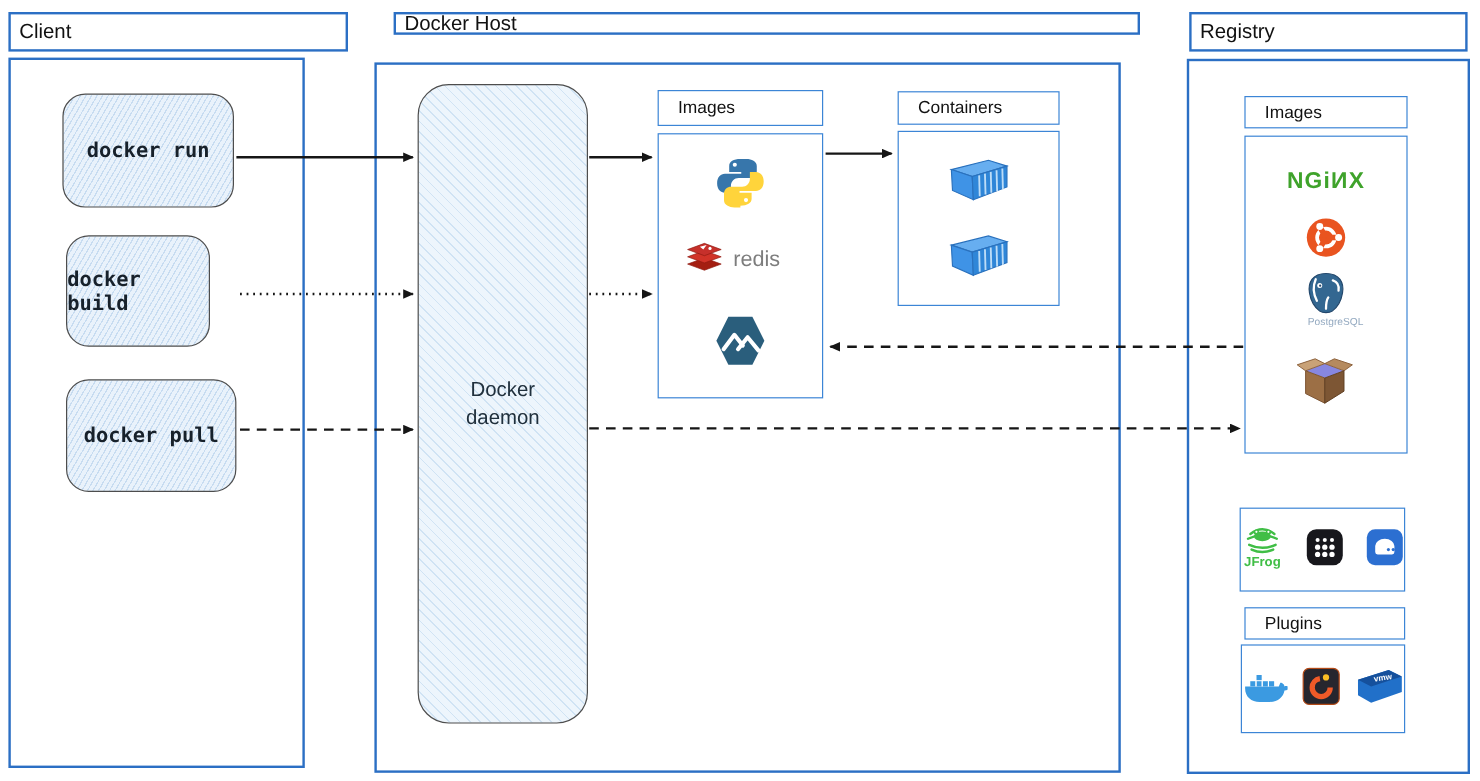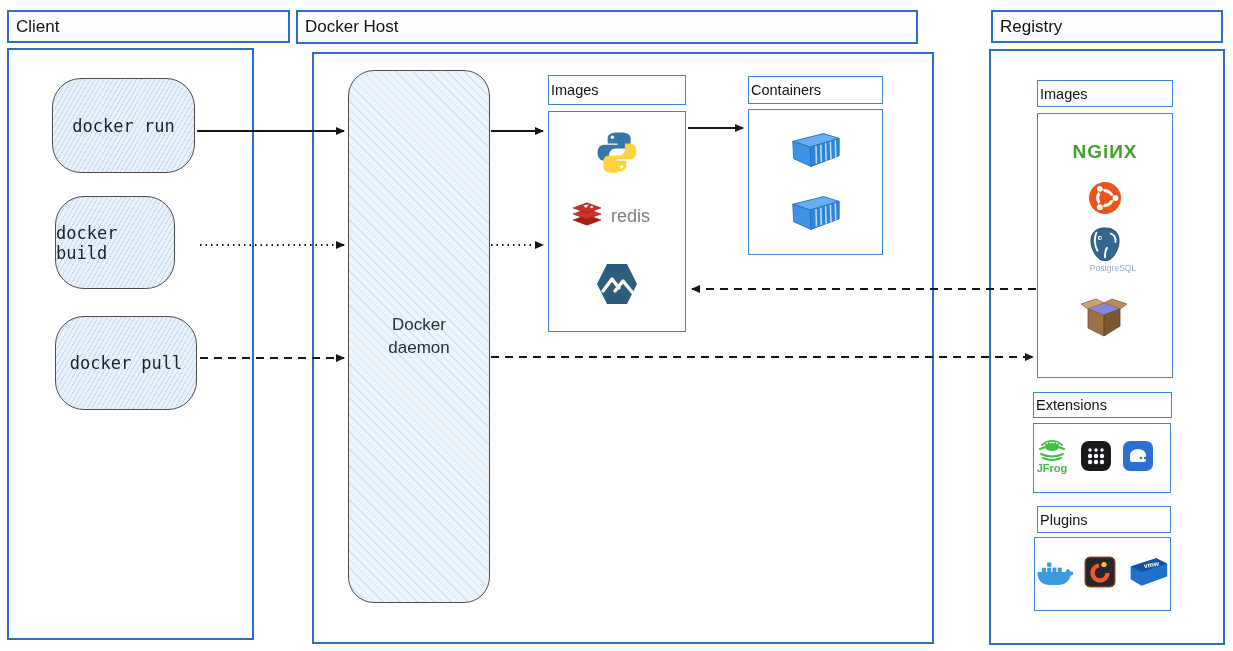--- a/index.html
+++ b/index.html
@@ -5,41 +5,41 @@
   * { margin:0; padding:0; box-sizing:border-box; }
   html,body { background:#ffffff; }
   body { font-family:"Liberation Sans", sans-serif; color:#111; }
   #canvas { position:relative; width:1233px; height:651px; background:#fff; overflow:hidden; }
 
   .frame       { position:absolute; border:2px solid #2b6fc4; background:#fff; }
   .frame-title { position:absolute; border:2px solid #2b6fc4; background:#fff;
                  display:flex; align-items:center; padding-left:7px;
                  font-size:17px; color:#111; }
   .panel-title { position:absolute; border:1.5px solid #3c85d6; background:#fff;
-                 display:flex; align-items:center; padding-left:2px;
+                 display:flex; align-items:center; padding-left:16px;
                  font-size:14.5px; color:#111; }
   .panel       { position:absolute; border:1.5px solid #3c85d6; background:#fff; }
 
-  .cmd { position:absolute; border:1.6px solid #4d4d4d; border-radius:29px;
+  .cmd { position:absolute; border:1.6px solid #4d4d4d; border-radius:19px;
          background:repeating-linear-gradient(120deg, rgba(130,175,220,.33) 0 1px, transparent 1px 4px), #e9f2fb;
          display:flex; align-items:center; justify-content:center;
-         font-family:"DejaVu Sans Mono", monospace; font-size:17px; font-weight:400; color:#17212b; }
+         font-family:"DejaVu Sans Mono", monospace; font-size:17px; font-weight:700; color:#17212b; }
 
   .daemon { position:absolute; border:1.6px solid #4d4d4d; border-radius:26px;
             background:repeating-linear-gradient(45deg, rgba(140,185,225,.30) 0 1px, transparent 1px 6px), #edf5fc;
             display:flex; align-items:center; justify-content:center; }
   .daemon span { display:block; width:80px; text-align:center; font-size:17px; line-height:1.35; color:#20303d; }
 
   .icon-item { position:absolute; display:flex; align-items:center; justify-content:center; }
   .icon-row  { position:absolute; display:flex; align-items:center; gap:7px; }
   .redis-label { font-size:18px; color:#7d7d7d; }
   .nginx-text  { position:absolute; width:136px; text-align:center; font-size:19px; font-weight:bold;
                  letter-spacing:1px; color:#3fa32b; }
   .pg-caption  { position:absolute; width:152px; text-align:center; font-size:8.5px; color:#93a9c0; }
-  .flex-center-row { position:absolute; display:flex; align-items:center; justify-content:flex-start; }
+  .flex-center-row { position:absolute; display:flex; align-items:center; justify-content:space-between; }
 
   #arrows { position:absolute; left:0; top:0; width:1233px; height:651px; pointer-events:none; }
   .arrow        { stroke:#161616; stroke-width:2; fill:none; }
   .arrow.dotted { stroke-dasharray:1.5 4; }
   .arrow.dashed { stroke-dasharray:8 6; }
 </style>
 </head>
 <body>
 
 <div id="canvas">
@@ -52,21 +52,21 @@
   <div class="cmd" style="left:52px;top:78px;width:143px;height:95px">
     <span>docker run</span>
   </div>
   <div class="cmd" style="left:55px;top:196px;width:120px;height:93px">
     <span>docker build</span>
   </div>
   <div class="cmd" style="left:55px;top:316px;width:142px;height:94px">
     <span>docker pull</span>
   </div>
 
-  <div class="frame-title" style="left:296px;top:10px;width:622px;height:34px">
+  <div class="frame-title" style="left:328px;top:10px;width:622px;height:19px">
     <span>Docker Host</span>
   </div>
   <div class="frame" style="left:312px;top:52px;width:622px;height:592px"></div>
 
   <div class="daemon" style="left:348px;top:70px;width:142px;height:533px">
     <span>Docker daemon</span>
   </div>
 
   <div class="panel-title" style="left:548px;top:75px;width:138px;height:30px">
     <span>Images</span>
@@ -173,23 +173,20 @@
   <div class="icon-item" style="left:1079px;top:296px;width:50px;height:42px">
       <svg width="50" height="42" viewBox="0 0 50 42">
         <polygon points="9,13 25,7 41,13 25,19" fill="#8787e0"></polygon>
         <polygon points="9,13 2,8 17,3 25,7" fill="#c9a277" stroke="#8a5f3a" stroke-width="0.8"></polygon>
         <polygon points="41,13 48,8 33,3 25,7" fill="#b58a5e" stroke="#8a5f3a" stroke-width="0.8"></polygon>
         <polygon points="9,13 25,19 25,40 9,32" fill="#9c6f45" stroke="#7a5130" stroke-width="0.8"></polygon>
         <polygon points="25,19 41,13 41,30 25,40" fill="#7d5634" stroke="#5f3f22" stroke-width="0.8"></polygon>
       </svg>
     </div>
 
-  <div class="panel-title" style="left:1033px;top:392px;width:139px;height:26px">
-    <span>Extensions</span>
-  </div>
   <div class="panel flex-center-row" style="left:1033px;top:423px;width:138px;height:70px;gap:10px">
     <span><svg width="36" height="42" viewBox="0 0 36 42">
           <g fill="none" stroke="#40be46" stroke-width="2" stroke-linecap="round">
             <path d="M8 10 q10 -8 20 0"></path>
             <path d="M6 14 q12 -6 24 0"></path>
             <path d="M7 19 q11 5 22 0"></path>
             <path d="M9 23 q9 4 18 0"></path>
           </g>
           <ellipse cx="18" cy="12" rx="7" ry="4" fill="#40be46"></ellipse>
           <circle cx="13" cy="8.5" r="2.2" fill="#40be46"></circle>

